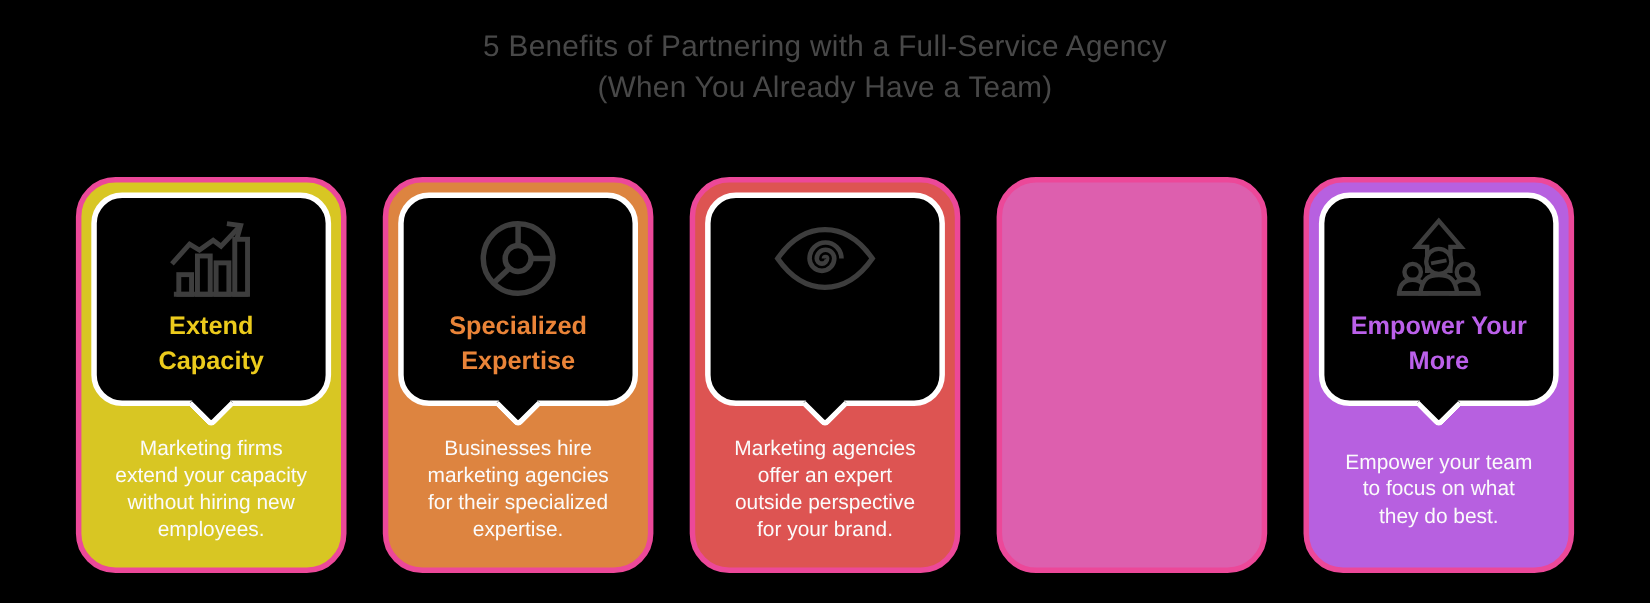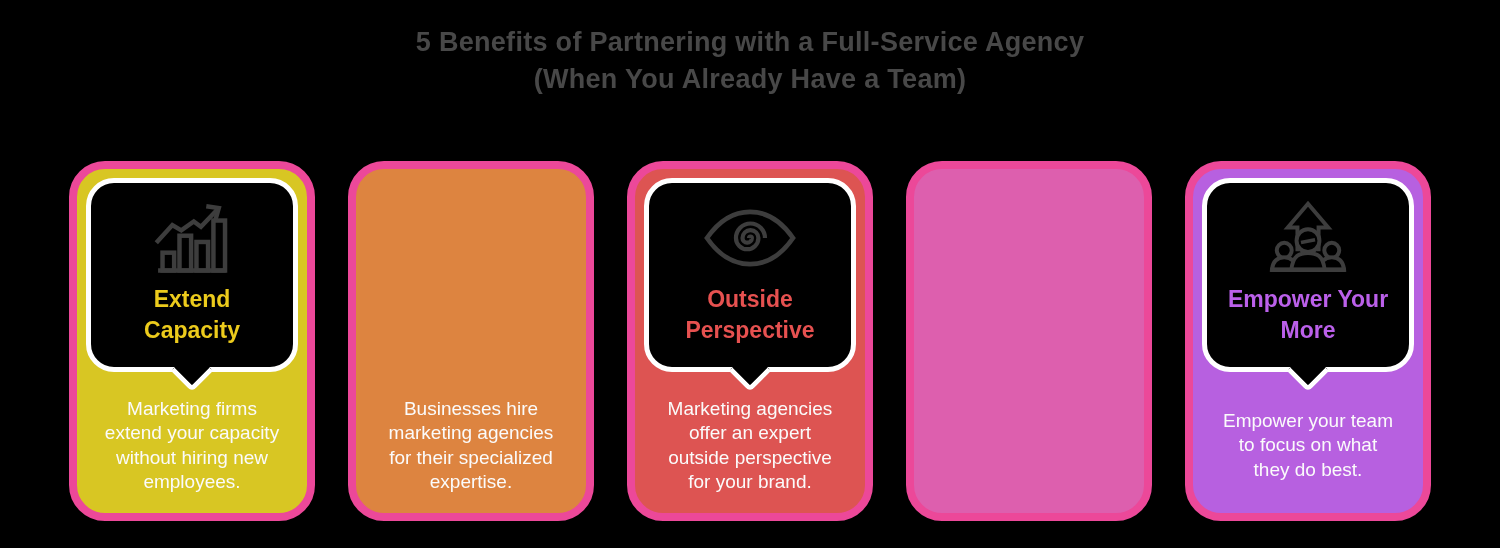--- a/index.html
+++ b/index.html
@@ -6,37 +6,37 @@
   body {
     width:1500px; height:548px;
     background: var(--bg, #000);
     font-family: "Liberation Sans", sans-serif;
     overflow:hidden;
   }
   .header {
     margin: 24px auto 0;
     text-align:center;
     font-size:27px;
-    font-weight:bold;
+    font-weight:normal;
     line-height:1.38;
     letter-spacing:0.3px;
     color: var(--header-color, #484848);
     white-space: pre-line;
   }
   .cards {
     display:flex;
     justify-content:center;
     gap:33px;
     margin-top:62px;
   }
   .card {
     position:relative;
     width:246px; height:360px;
     box-sizing:border-box;
-    border:8px solid #ec4899;
+    border:5px solid #ec4899;
     border-radius:36px;
     background: var(--card-color, #888);
   }
   .bubble {
     position:absolute;
     top:9px; left:9px; right:9px;
     height:194px;
     box-sizing:border-box;
     background:#000;
     border:5px solid #fff;
@@ -117,38 +117,50 @@
     </div>
     <div class="card-body-region">
       <div class="card-body">Marketing firms
 extend your capacity
 without hiring new
 employees.</div>
     </div>
   </div>
 
   <div class="card" style="--card-color: #dd8440; --title-color: #ea8438;">
+    <div class="bubble">
+      <div class="icon">
+        <svg width="76" height="76" viewBox="0 0 84 84" fill="none" stroke-width="5.5">
+          <circle cx="42" cy="42" r="35"></circle>
+          <circle cx="42" cy="42" r="13"></circle>
+          <line x1="42" y1="8" x2="42" y2="29"></line>
+          <line x1="55" y1="42" x2="76" y2="42"></line>
+          <line x1="33" y1="52" x2="18" y2="66"></line>
+        </svg>
+      </div>
+      <div class="card-title">Specialized
+Expertise</div>
+      <div class="tail"></div>
+    </div>
     <div class="card-body-region">
       <div class="card-body">Businesses hire
 marketing agencies
 for their specialized
 expertise.</div>
     </div>
   </div>
 
   <div class="card" style="--card-color: #dd5452; --title-color: #e65150;">
     <div class="bubble">
       <div class="icon">
         <svg width="94" height="58" viewBox="0 0 100 62" fill="none" stroke-width="5">
           <path d="M4 31 C20 8 36 3 50 3 C64 3 80 8 96 31 C80 54 64 59 50 59 C36 59 20 54 4 31 Z"></path>
           <path d="M49 31 a1.5 1.5 0 0 1 3 0 a5 5 0 0 1 -10 0 a8.5 8.5 0 0 1 17 0 a12 12 0 0 1 -24 0 a15.5 15.5 0 0 1 31 0" stroke-width="4.5"></path>
         </svg>
       </div>
-      <div class="card-title">Outside
-Perspective</div>
       <div class="tail"></div>
     </div>
     <div class="card-body-region">
       <div class="card-body">Marketing agencies
 offer an expert
 outside perspective
 for your brand.</div>
     </div>
   </div>
 

